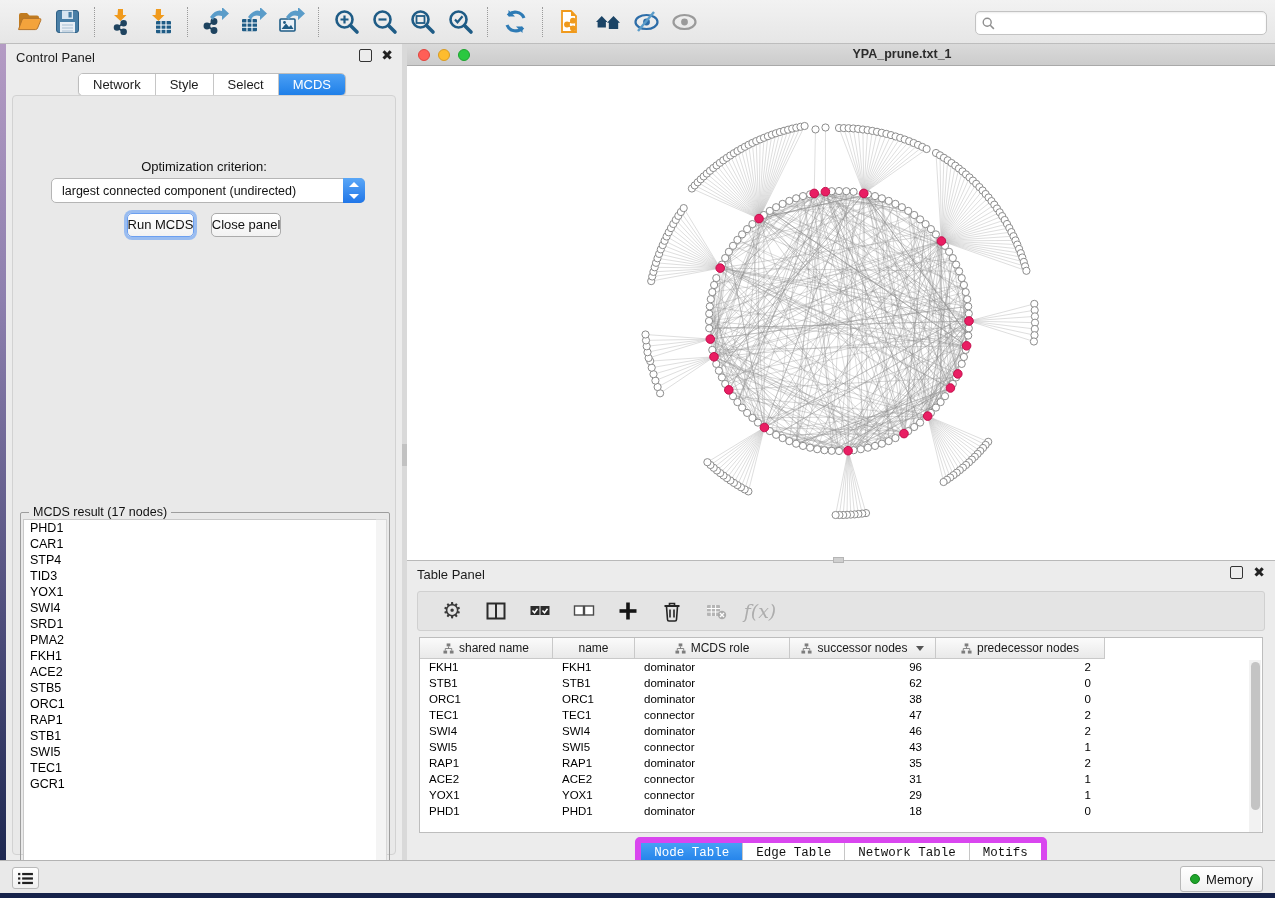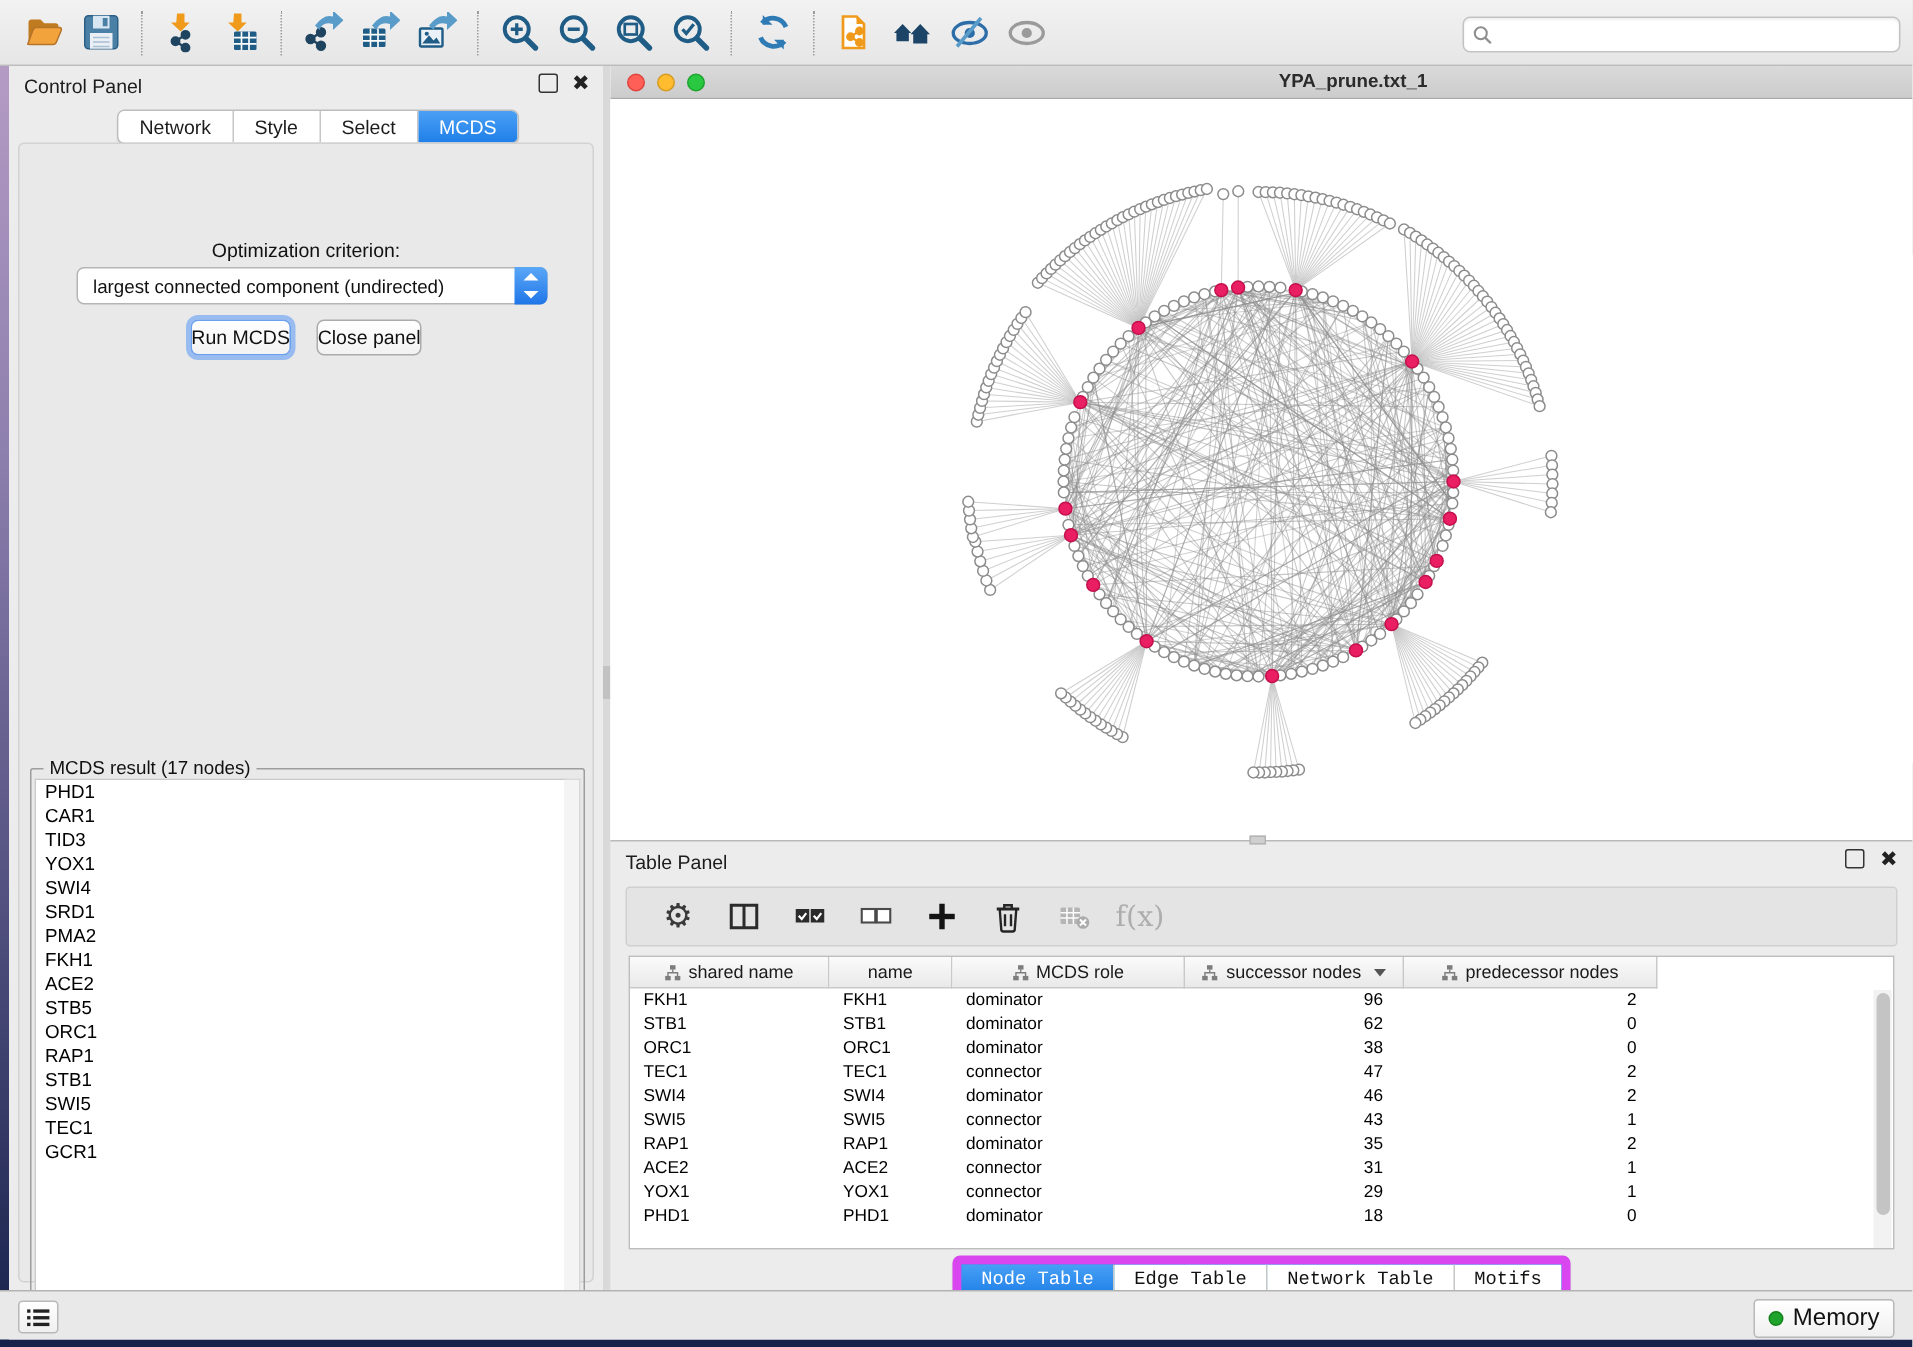--- a/index.html
+++ b/index.html
@@ -78,21 +78,21 @@
   .net-canvas { position:absolute; left:0; top:22px; width:868px; height:494px; background:#fff; }
 
   
   .table-panel { left:407px; top:560px; width:868px; height:300px; background:#ececec; border-top:1px solid #b9b9b9; }
   .tp-header { position:absolute; left:0; top:0; width:100%; height:26px; }
   .tp-toolbar { position:absolute; left:10px; top:30px; width:848px; height:40px; background:#e4e4e4;
                 border:1px solid #d0d0d0; border-radius:3px; display:flex; align-items:center; padding-left:12px; }
   .tp-toolbar .tb-btn { margin:0 5px; }
   .tp-toolbar .tb-btn svg { width:22px; height:22px; }
   .tp-toolbar .gear-glyph { font-size:22px; color:#3a3a3a; line-height:22px; }
-  .tp-toolbar .fx { font-family:"DejaVu Serif",serif; font-size:19px; color:#ababab; }
+  .tp-toolbar .fx { font-family:"DejaVu Serif",serif; font-style:italic; font-size:19px; color:#ababab; }
   .tp-toolbar .disabled { opacity:.95; }
   .datatable { position:absolute; left:12px; top:76px; width:844px; height:196px; background:#fff;
                border:1px solid #bdbdbd; overflow:hidden; }
   .dt-headrow { position:absolute; left:0; top:0; height:21px; display:flex; }
   .dt-hcell { background:linear-gradient(#fbfbfb,#e9e9e9); border-right:1px solid #c9c9c9;
               border-bottom:1px solid #c9c9c9; display:flex; align-items:center; justify-content:center;
               font-size:12px; color:#1a1a1a; gap:5px; }
   .dt-hcell svg { width:11px; height:11px; }
   .sort-ind { width:0; height:0; border-left:4px solid transparent; border-right:4px solid transparent;
               border-top:5px solid #555; margin-left:3px; }
@@ -110,21 +110,21 @@
                   border-right:1px solid #c6c6c6; }
   .tp-tabs .tab:last-child { border-right:none; }
   .tp-tabs .tab.active { background:linear-gradient(#47a0f5,#1f7fe8); color:#fff; }
 
   
   .status-bar { left:0; top:860px; width:1275px; height:33px; background:#e9e9e9; border-top:1px solid #b3b3b3; }
   .menu-btn { position:absolute; left:12px; top:6px; width:27px; height:22px; background:linear-gradient(#fff,#f0f0f0);
               border:1px solid #b9b9b9; border-radius:3px; display:flex; align-items:center; justify-content:center; }
   .memory-btn { position:absolute; right:12px; top:5px; height:23px; background:linear-gradient(#fff,#f0f0f0);
                 border:1px solid #b9b9b9; border-radius:3px; display:flex; align-items:center; padding:12px 9px;
-                font-size:16px; color:#111; gap:6px; }
+                font-size:13px; color:#111; gap:6px; }
   .memory-dot { width:10px; height:10px; border-radius:50%; background:#1fa42b; border:1px solid #13821d; }
 </style>
 </head>
 <body>
 
 <div class="abs toolbar" id="mainToolbar">
   <div class="searchbox">
     <svg viewBox="0 0 14 14">
         <circle cx="5.6" cy="5.6" r="4.3" fill="none" stroke="#8e8e8e" stroke-width="1.5"></circle>
         <line x1="8.9" y1="8.9" x2="12.8" y2="12.8" stroke="#8e8e8e" stroke-width="1.6"></line>
@@ -294,20 +294,21 @@
     </div>
     <div class="cp-buttons">
       <span class="btn focus-ring">Run MCDS</span>
       <span class="btn">Close panel</span>
     </div>
     <div class="fieldset">
       <span class="legend">MCDS result (17 nodes)</span>
       <div class="mcds-list" id="mcdsList">
           <div class="item">PHD1</div>
           <div class="item">CAR1</div>
+          <div class="item">STP4</div>
           <div class="item">TID3</div>
           <div class="item">YOX1</div>
           <div class="item">SWI4</div>
           <div class="item">SRD1</div>
           <div class="item">PMA2</div>
           <div class="item">FKH1</div>
           <div class="item">ACE2</div>
           <div class="item">STB5</div>
           <div class="item">ORC1</div>
           <div class="item">RAP1</div>

